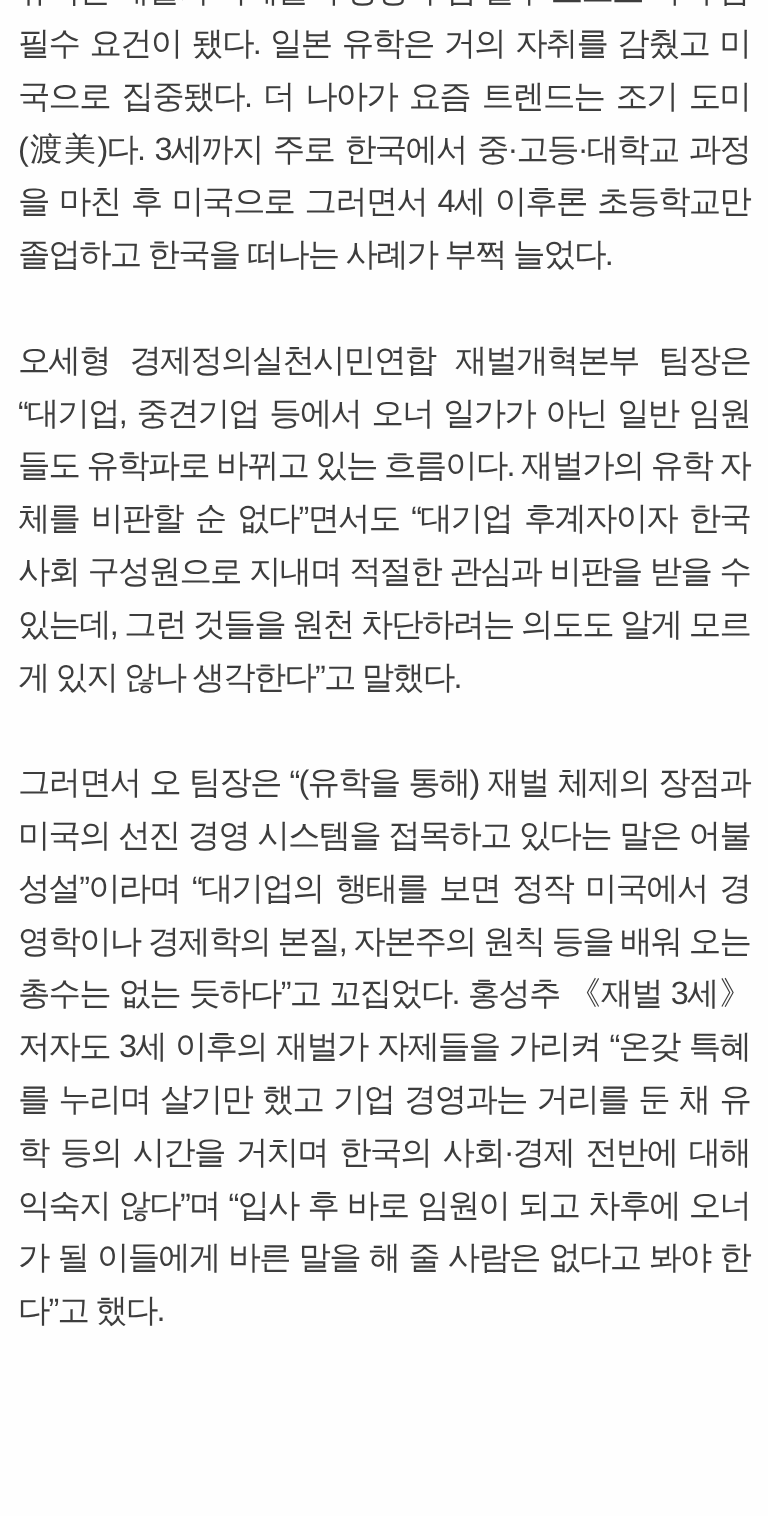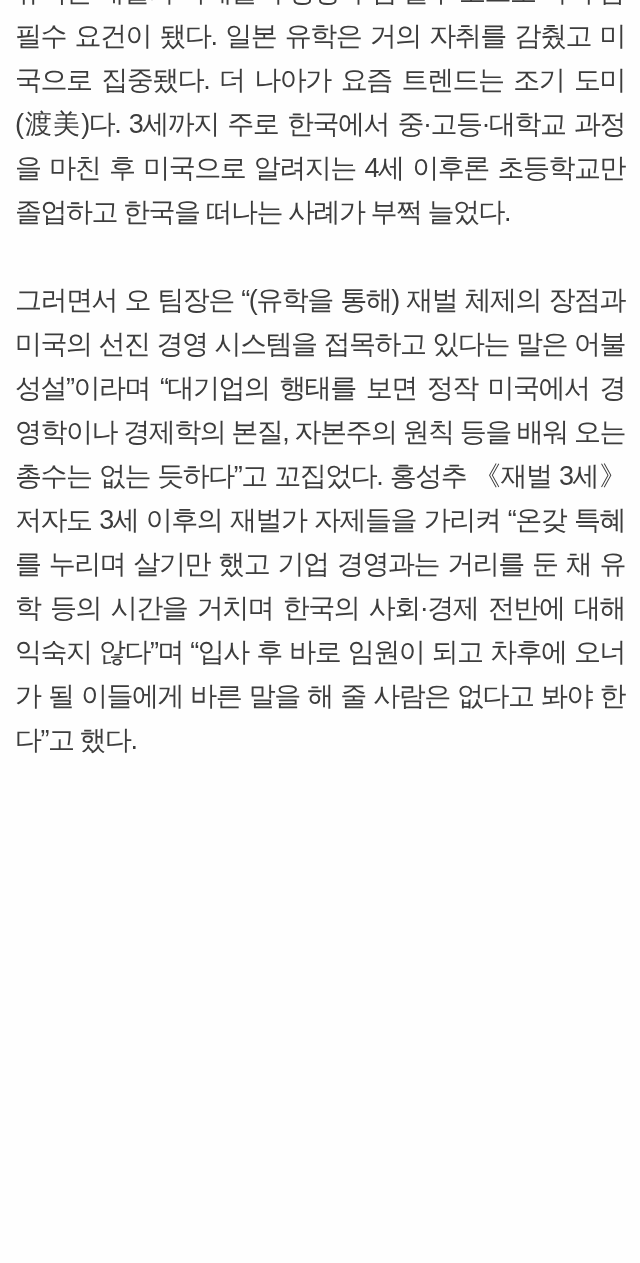--- a/index.html
+++ b/index.html
@@ -44,19 +44,20 @@
 </style>
 </head>
 <body>
 
 <div class="article">
 
   <div class="cutline">
     <span>유학은 재벌가 자제들의 경영 수업 필수 코스로 자리 잡았고 미국행은</span>
   </div>
 
-  <p>필수 요건이 됐다. 일본 유학은 거의 자취를 감췄고 미국으로 집중됐다. 더 나아가 요즘 트렌드는 조기 도미(渡美)다. 3세까지 주로 한국에서 중·고등·대학교 과정을 마친 후 미국으로 알려지는 4세 이후론 초등학교만 졸업하고 한국을 떠나는 사례가 부쩍 늘었다.</p>
+  <p>필수 요건이 됐다. 일본 유학은 거의 자취를 감췄고 미국으로 집중됐다. 더 나아가 요즘 트렌드는 조기 도미(渡美)다. 3세까지 주로 한국에서 중·고등·대학교 과정을 마친 후 미국으로 그러면서 4세 이후론 초등학교만 졸업하고 한국을 떠나는 사례가 부쩍 늘었다.</p>
 
 
+  <p>오세형 경제정의실천시민연합 재벌개혁본부 팀장은 “대기업, 중견기업 등에서 오너 일가가 아닌 일반 임원들도 유학파로 바뀌고 있는 흐름이다. 재벌가의 유학 자체를 비판할 순 없다”면서도 “대기업 후계자이자 한국 사회 구성원으로 지내며 적절한 관심과 비판을 받을 수 있는데, 그런 것들을 원천 차단하려는 의도도 알게 모르게 있지 않나 생각한다”고 말했다.</p>
 
   <p>그러면서 오 팀장은 “(유학을 통해) 재벌 체제의 장점과 미국의 선진 경영 시스템을 접목하고 있다는 말은 어불성설”이라며 “대기업의 행태를 보면 정작 미국에서 경영학이나 경제학의 본질, 자본주의 원칙 등을 배워 오는 총수는 없는 듯하다”고 꼬집었다. 홍성추 《재벌 3세》 저자도 3세 이후의 재벌가 자제들을 가리켜 “온갖 특혜를 누리며 살기만 했고 기업 경영과는 거리를 둔 채 유학 등의 시간을 거치며 한국의 사회·경제 전반에 대해 익숙지 않다”며 “입사 후 바로 임원이 되고 차후에 오너가 될 이들에게 바른 말을 해 줄 사람은 없다고 봐야 한다”고 했다.</p>
 
 </div>
 
 </body></html>

